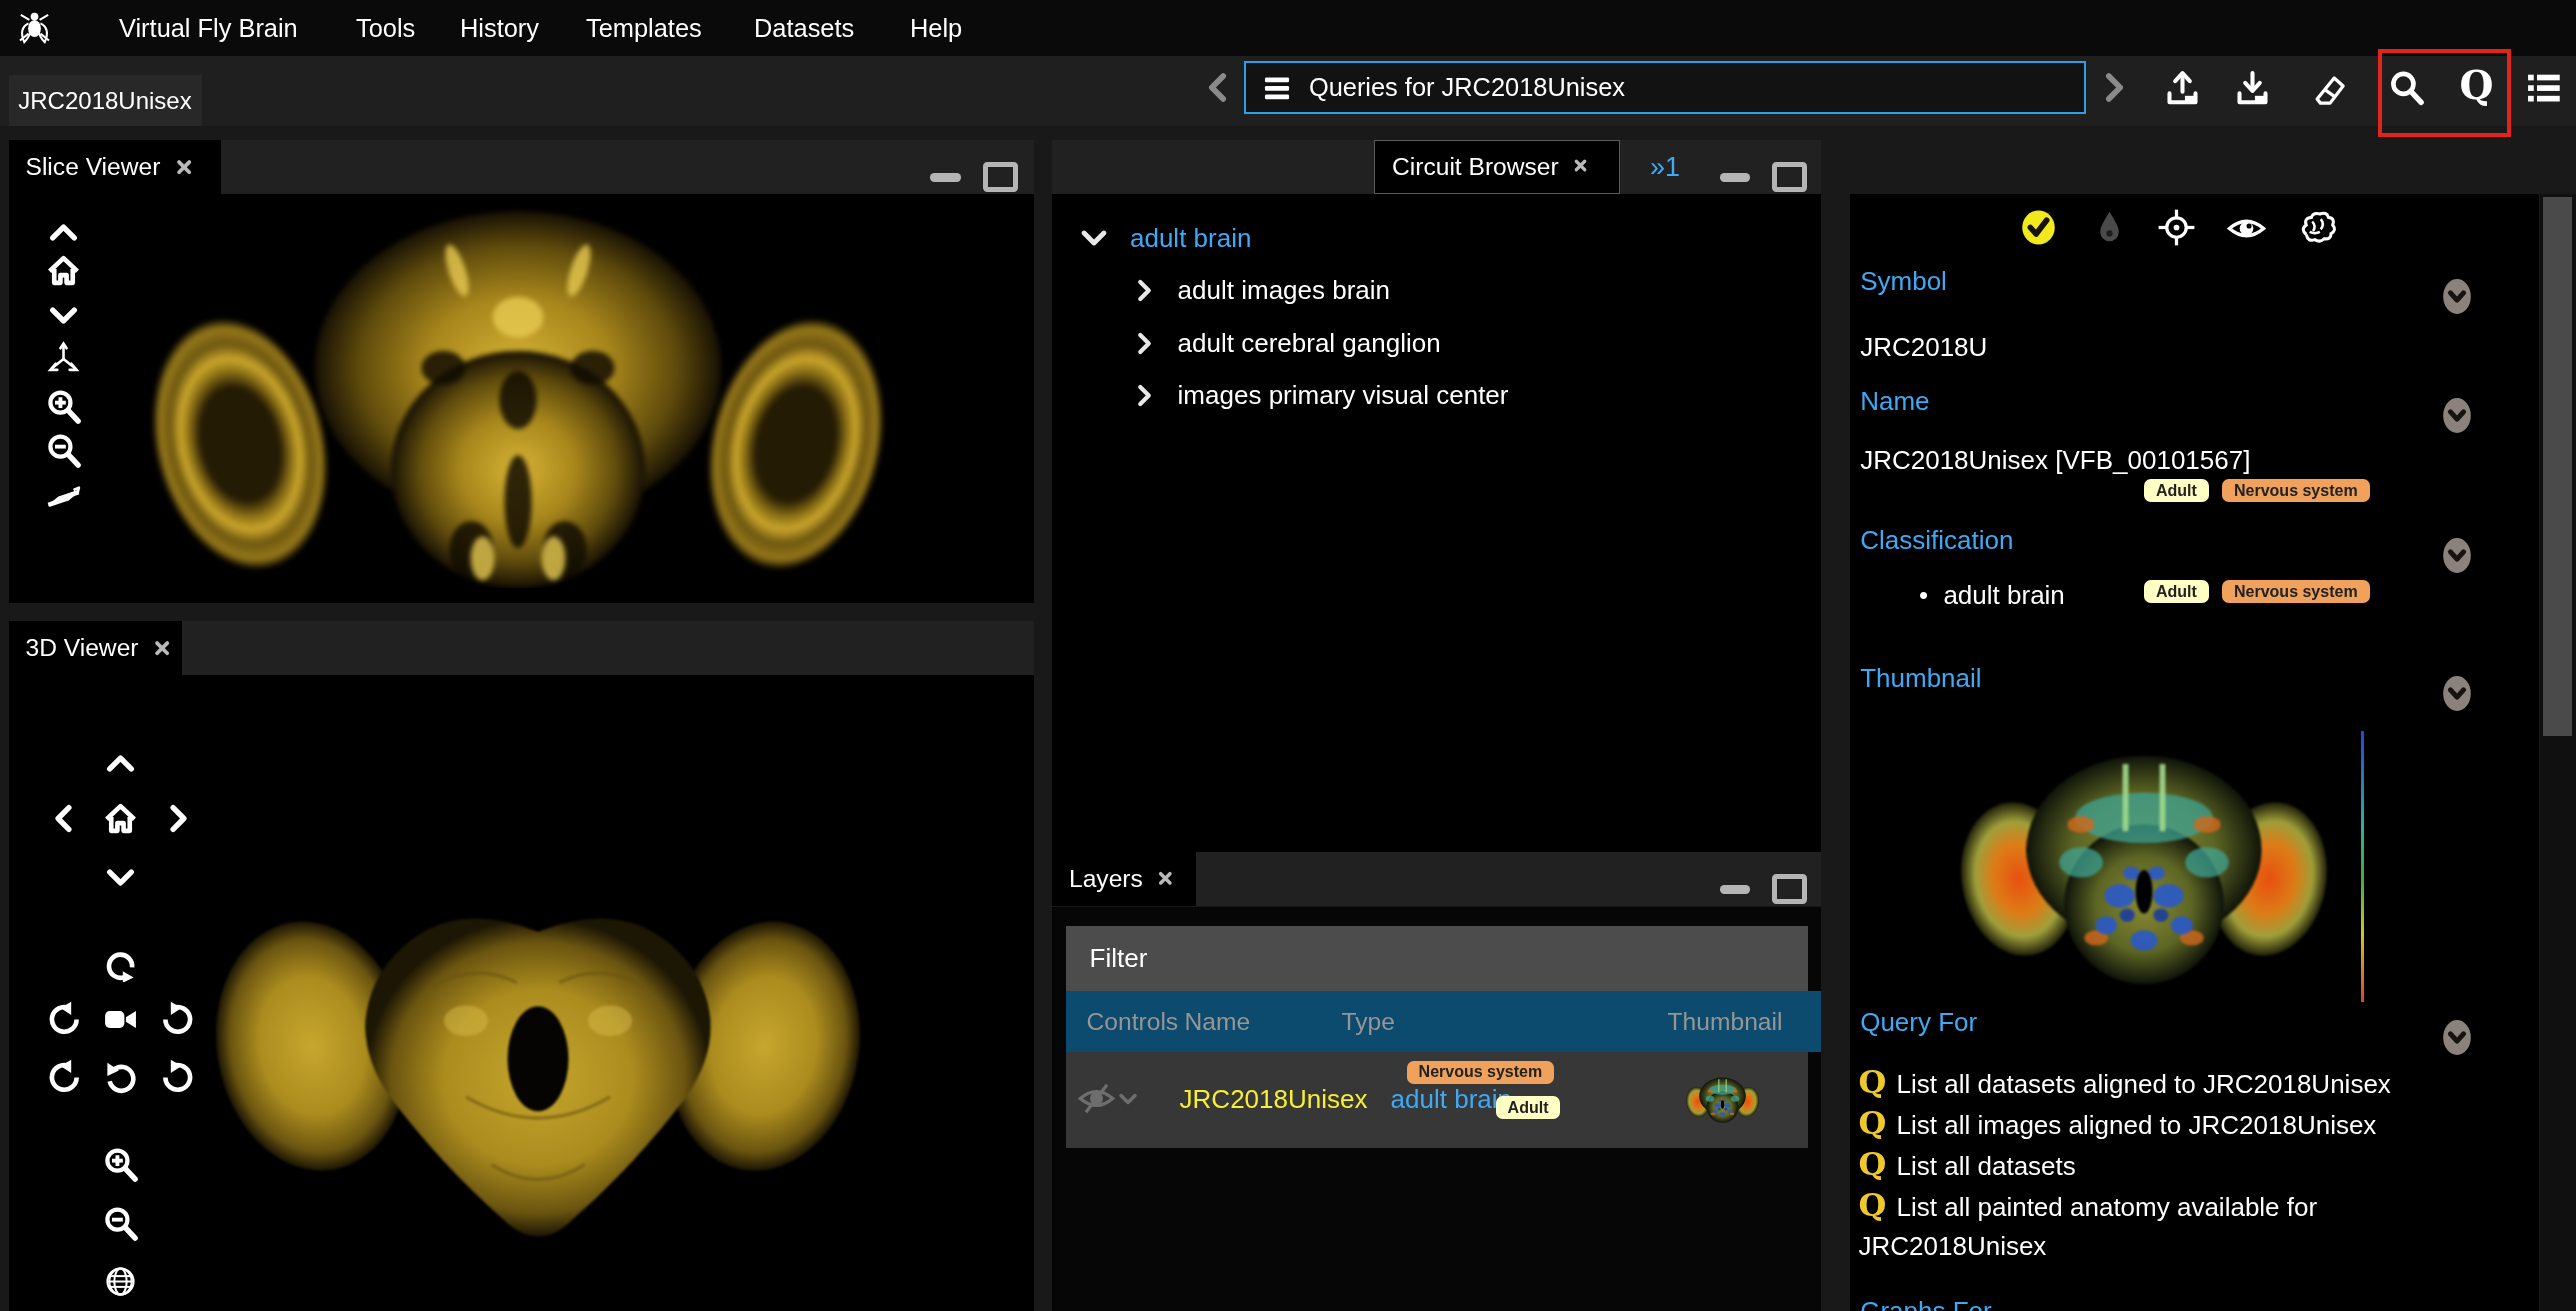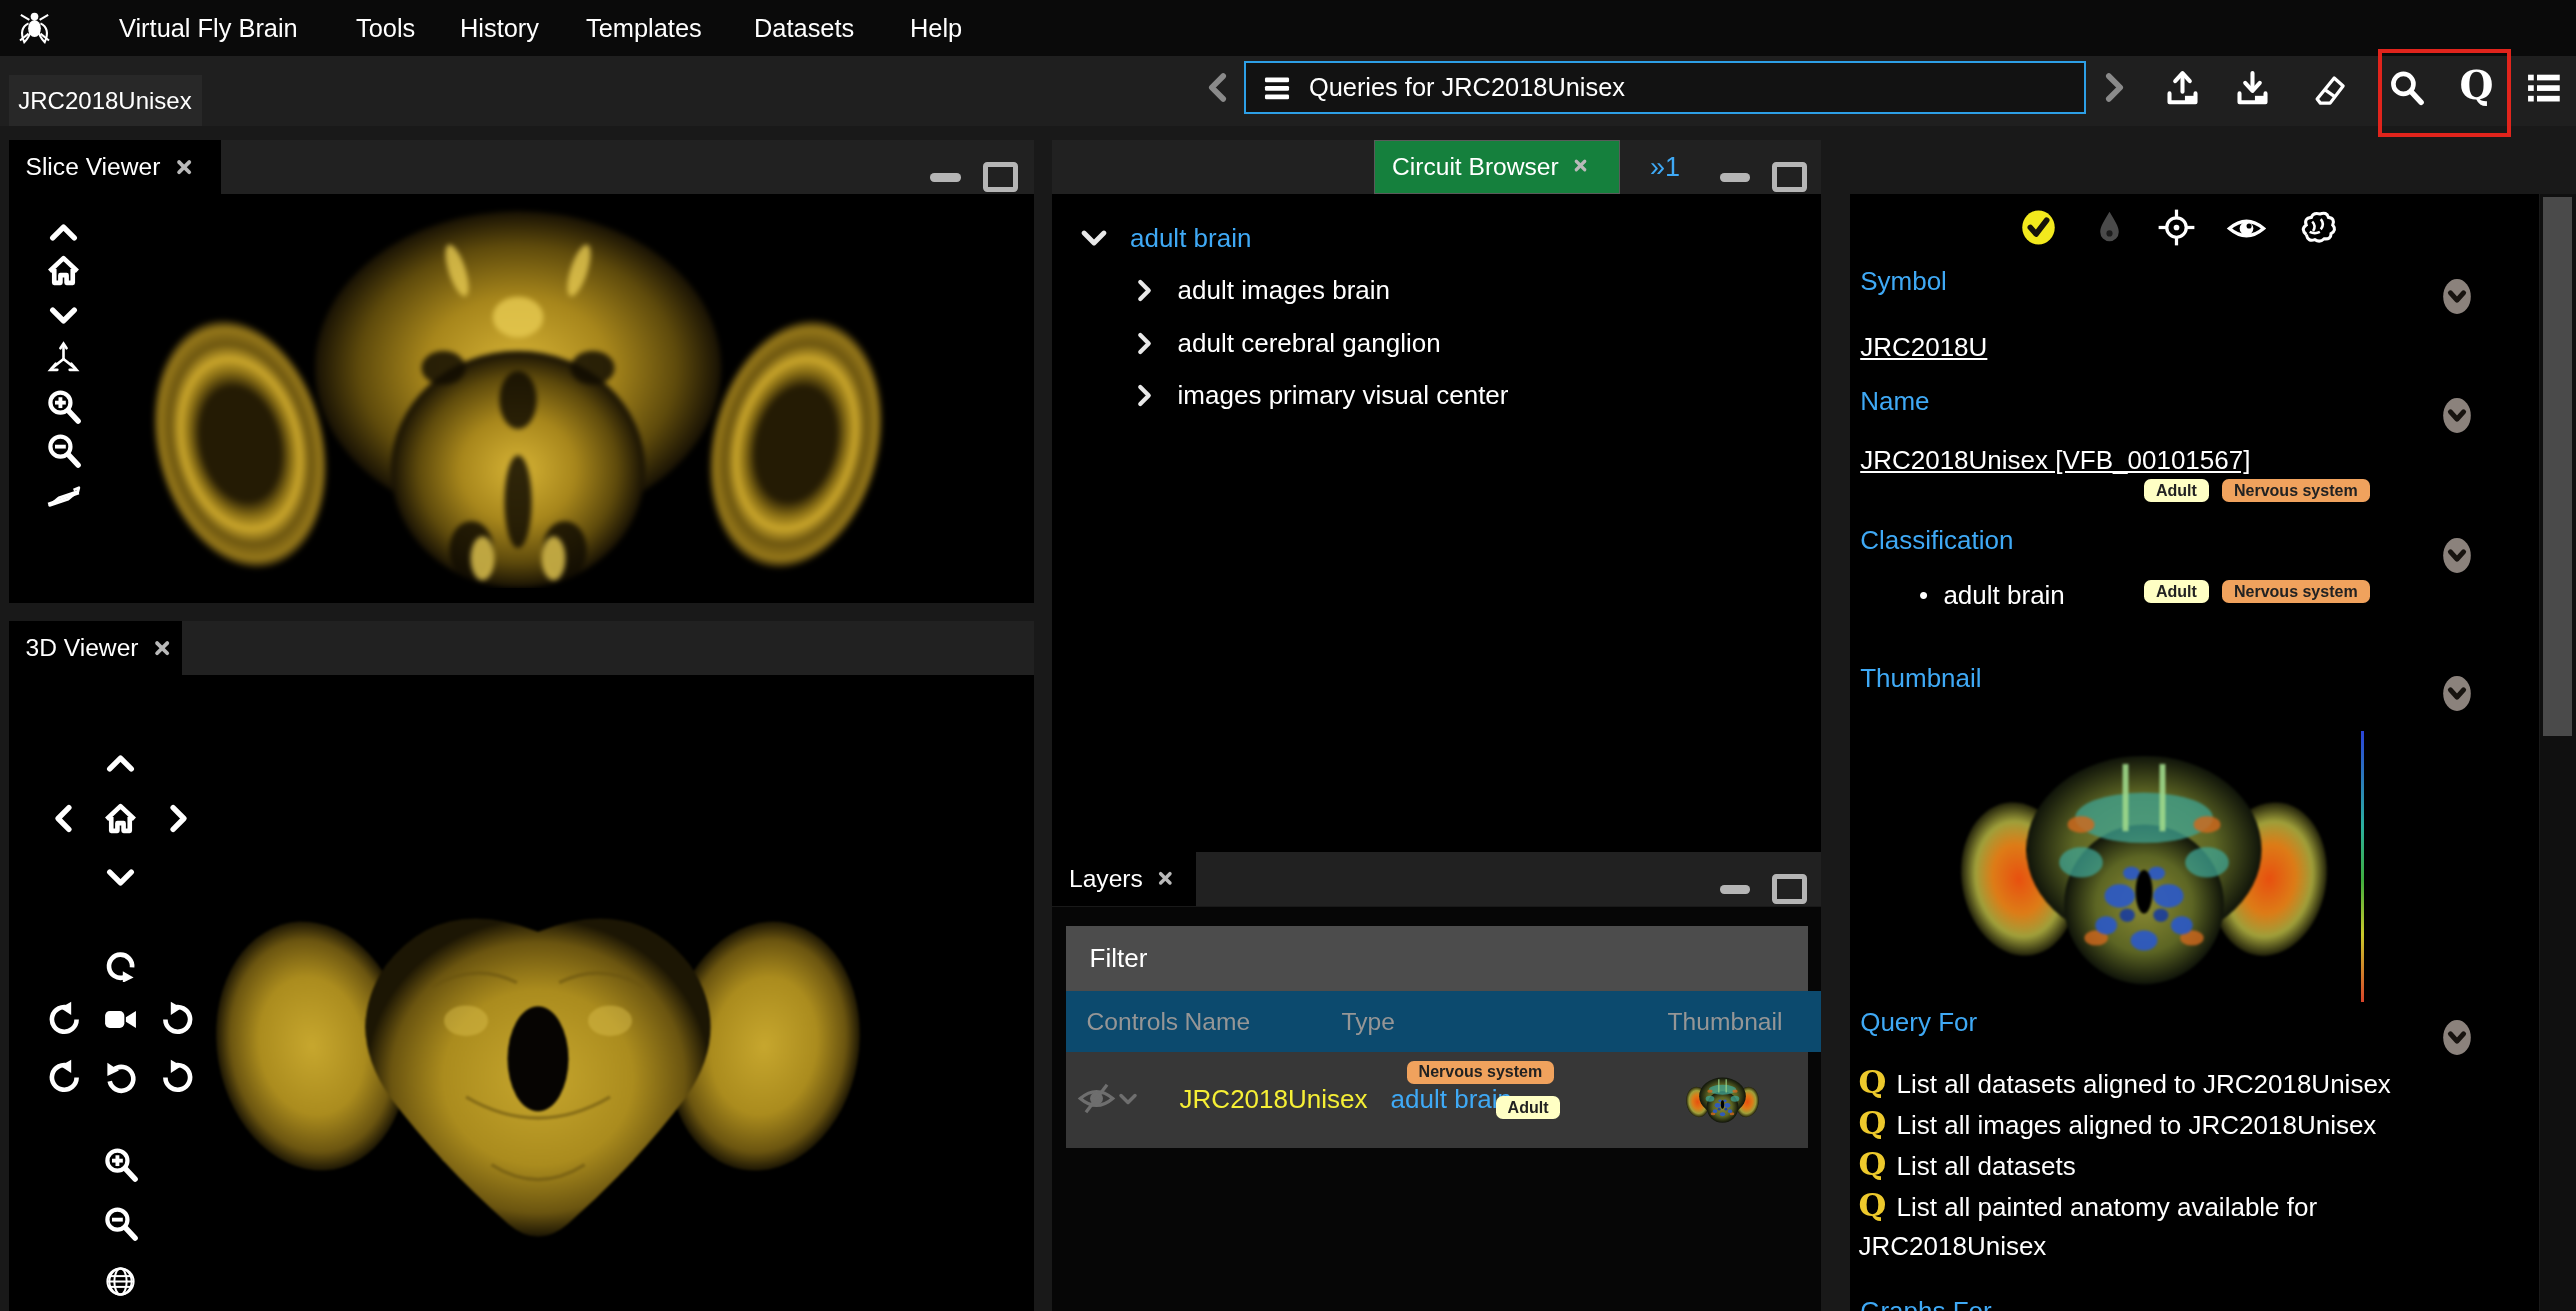--- a/index.html
+++ b/index.html
@@ -13,38 +13,38 @@
   .tabbar{left:0;top:56px;width:2576px;height:70px;background:#1f1f1f;}
   .page-tab{left:8.5px;top:75px;width:193px;height:51px;background:#282828;display:flex;align-items:center;justify-content:center;font-size:24px;}
   .searchbox{left:1244px;top:61px;width:842px;height:53px;background:#121212;border:2.5px solid var(--search_border,#2d9fe6);
              display:flex;align-items:center;gap:15.3px;padding:0 13.6px;box-sizing:border-box;}
   .searchbox .val{font-size:25.4px;white-space:nowrap;}
   .toolbtn{width:41px;height:41px;display:flex;align-items:center;justify-content:center;}
   .qglyph{font-family:"DejaVu Serif",serif;font-weight:bold;}
   
   .strip{background:#212121;}
   .ptab{position:absolute;top:0;height:54px;background:#000;display:flex;align-items:center;gap:13.6px;padding:0 17px;box-sizing:border-box;font-size:24.6px;white-space:nowrap;}
-  .ptab.inactive{background:#15803d;border:1.7px solid #5a5a5a;}
+  .ptab.inactive{background:#000000;border:1.7px solid #5a5a5a;}
   .closeic{width:20.3px;height:20.3px;color:#b9b9b9;}
   .winbtns{position:absolute;display:flex;align-items:center;gap:22px;}
   .wmin{width:30.5px;height:9.3px;background:#b5b5b5;border-radius:4.2px;}
   .wmax{width:25.4px;height:20.3px;border:5.1px solid #b5b5b5;border-radius:4.2px;}
   .body-black{background:#000;}
   .ctrl{position:absolute;width:37px;height:37px;color:#fff;}
   
   .tree-row{position:absolute;display:flex;align-items:center;gap:18.6px;font-size:26px;white-space:nowrap;}
   .blue{color:var(--accent_blue,#3fa9f5);}
   
   .badge{font-weight:bold;font-size:16px;color:#222;border-radius:6.8px;padding:2.5px 12px;display:inline-block;white-space:nowrap;}
   .badge.orange{background:var(--badge_orange,#f0a25d);}
   .badge.pale{background:var(--badge_yellow,#ffffc4);}
   .colhead{font-size:24.6px;color:#969696;}
   
   .ti-head{font-size:26px;color:var(--accent_blue,#3fa9f5);white-space:nowrap;}
-  .ti-val{font-size:26px;color:#fff;white-space:nowrap;text-decoration:underline;}
+  .ti-val{font-size:26px;color:#fff;white-space:nowrap;}
   .query-item{font-size:26px;line-height:39px;color:#fff;}
   .query-item .qq{font-family:"DejaVu Serif",serif;font-weight:bold;font-size:32px;color:var(--q_yellow,#edc92c);margin-right:10.2px;}
   .annotation{border:4.2px solid var(--annotation_red,#e1241c);}
   .scroll-track{background:#101010;}
   .scroll-thumb{background:#4a4a4a;}
 </style>
 </head>
 <body>
 
 <svg width="0" height="0" style="position:absolute" aria-hidden="true">

